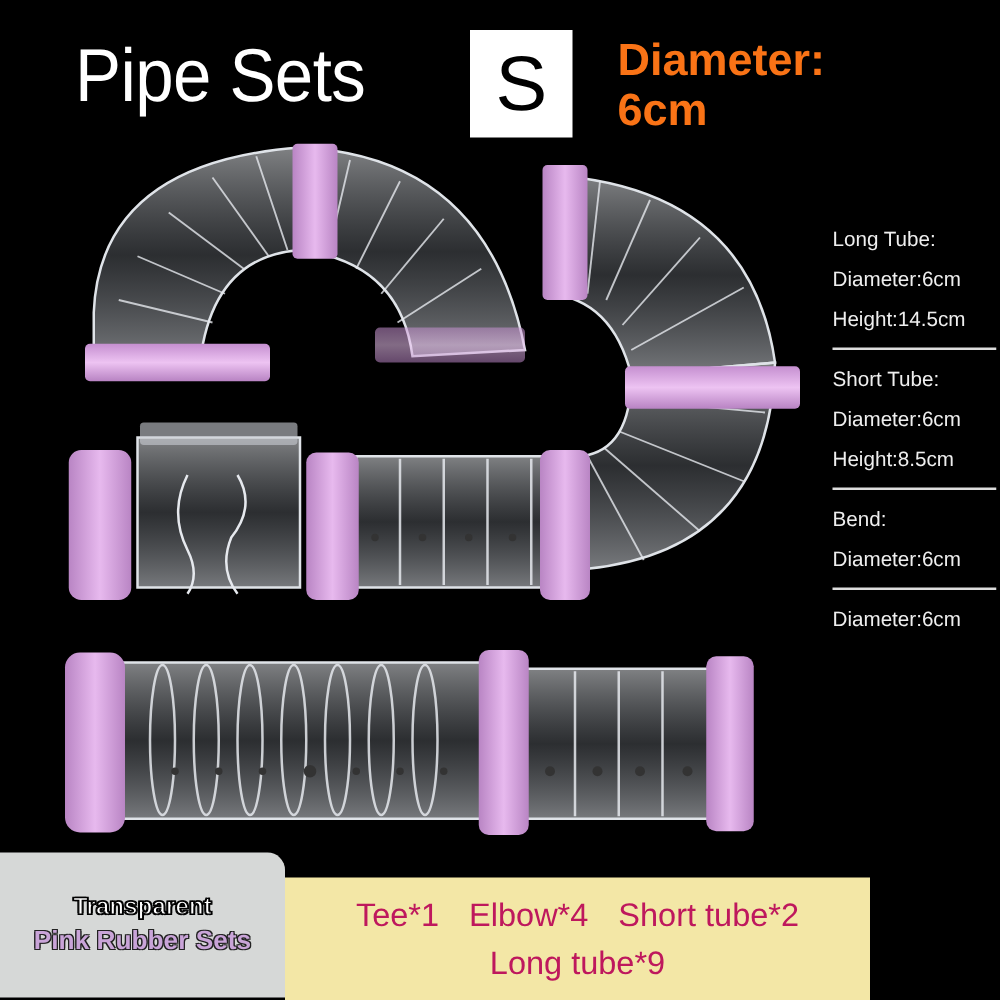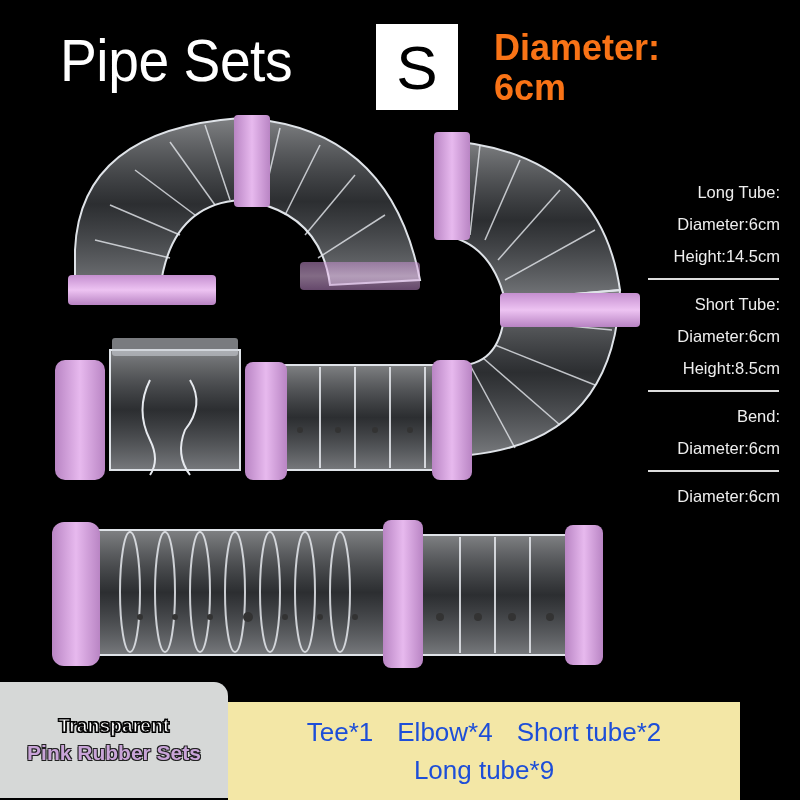--- a/index.html
+++ b/index.html
@@ -17,21 +17,21 @@
       position: absolute; left: 376px; top: 24px; width: 82px; height: 86px;
       background: #fff; color: #000; display: flex; align-items: center; justify-content: center;
       font-size: 62px; font-weight: 400;
     }
     .diam-head {
       position: absolute; left: 494px; top: 28px; font-size: 36px; font-weight: 700;
       line-height: 40px; color: #f97316;
     }
 
     
-    .specs { position: absolute; left: 648px; top: 176px; width: 132px; text-align: right; }
+    .specs { position: absolute; left: 666px; top: 176px; width: 132px; }
     .spec-group { margin-bottom: 4px; }
     .spec-line { font-size: 16.5px; line-height: 32px; color: #eee; white-space: nowrap; }
     .spec-divider { height: 2px; background: #ddd; margin: 6px 0 8px 0; width: 131px; }
 
     
     .illus { position: absolute; left: 0; top: 110px; width: 640px; height: 570px; }
 
     
     .footer-left {
       position: absolute; left: 0; top: 682px; width: 228px; height: 116px;
@@ -41,24 +41,24 @@
     .footer-left .l1 {
       font-size: 19px; font-weight: 700; color: #fff;
       -webkit-text-stroke: 1px #000; letter-spacing: 0.2px;
       text-shadow: 1px 1px 0 #000, -1px -1px 0 #000, 1px -1px 0 #000, -1px 1px 0 #000;
     }
     .footer-left .l2 {
       margin-top: 4px; font-size: 21px; font-weight: 700; color: #c9a4d8;
       text-shadow: 1px 1px 0 #222, -1px -1px 0 #222, 1px -1px 0 #222, -1px 1px 0 #222;
     }
     .footer-right {
-      position: absolute; left: 228px; top: 702px; width: 512px; height: 98px;
+      position: absolute; left: 228px; top: 702px; width: 468px; height: 98px;
       background: #f3e7a6;
       display: flex; flex-direction: column; align-items: center; justify-content: center;
-      color: #1d4ed8; font-size: 26px; line-height: 38px;
+      color: #be185d; font-size: 26px; line-height: 38px;
     }
     .footer-row { display: flex; gap: 24px; white-space: nowrap; }
   </style>
 </head>
 <body>
 
 <div class="title">Pipe Sets</div>
 <div class="size-badge">S</div>
 <div class="diam-head">
   <div>Diameter:</div>

